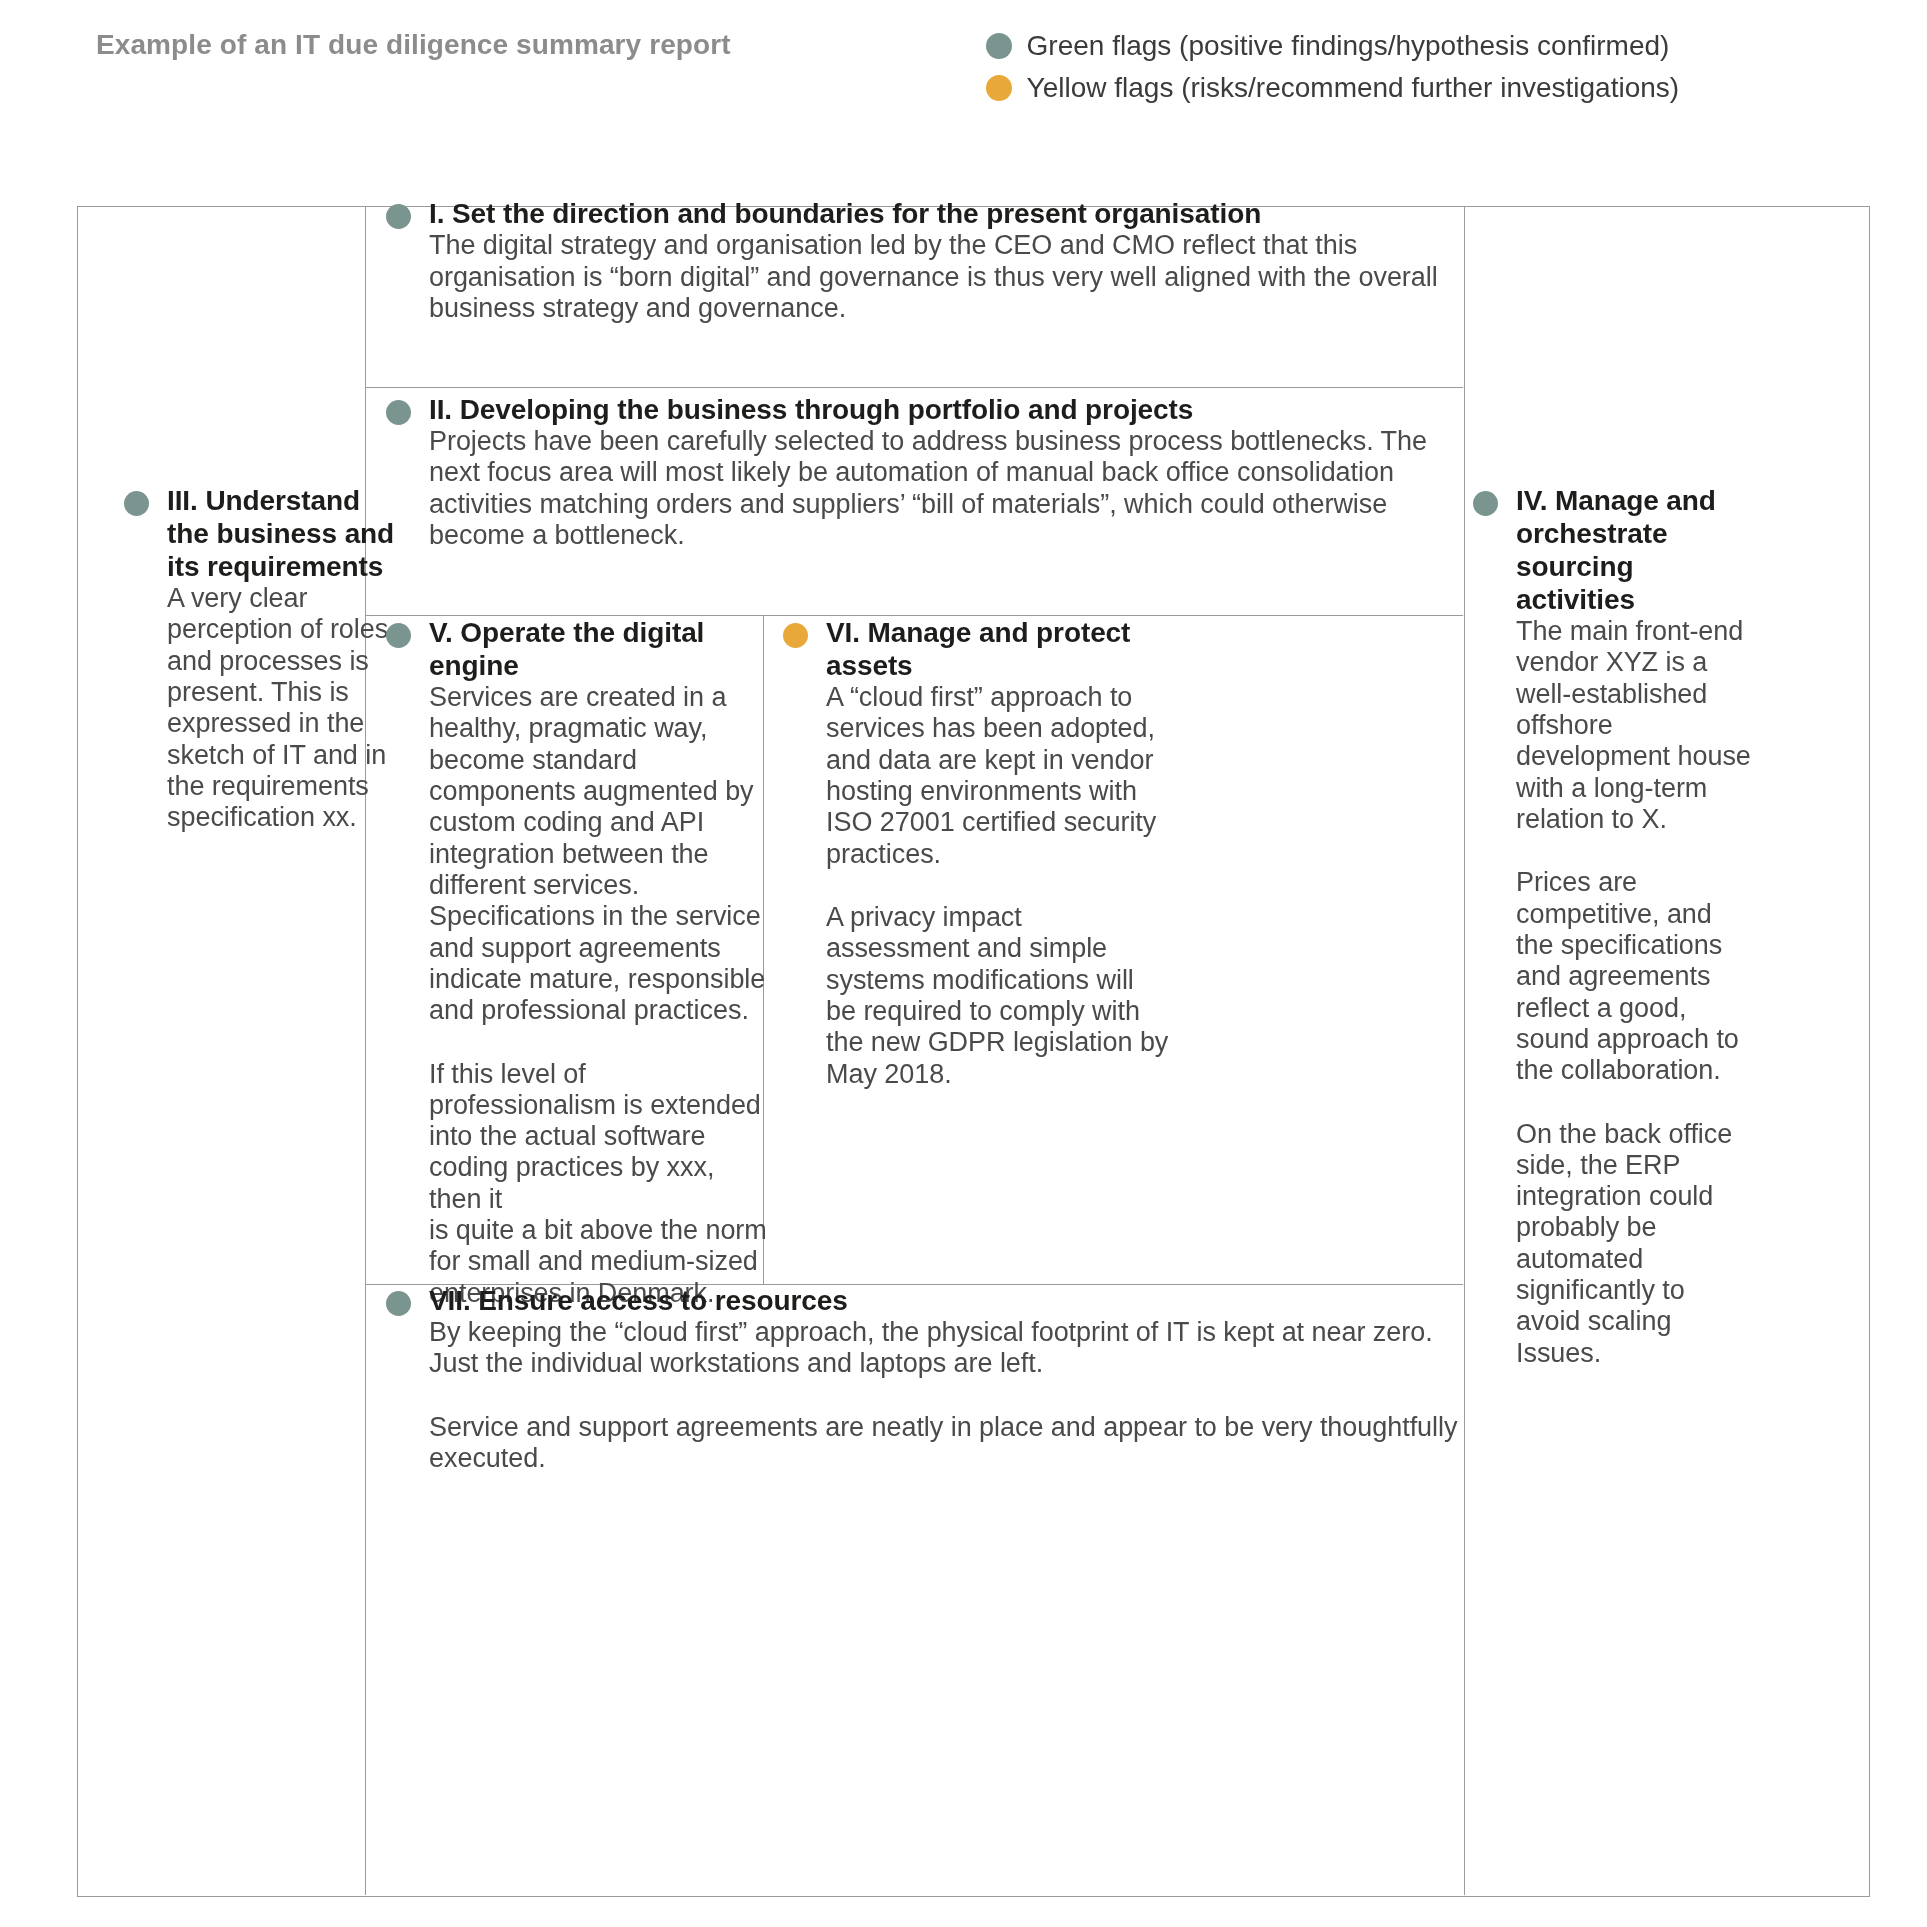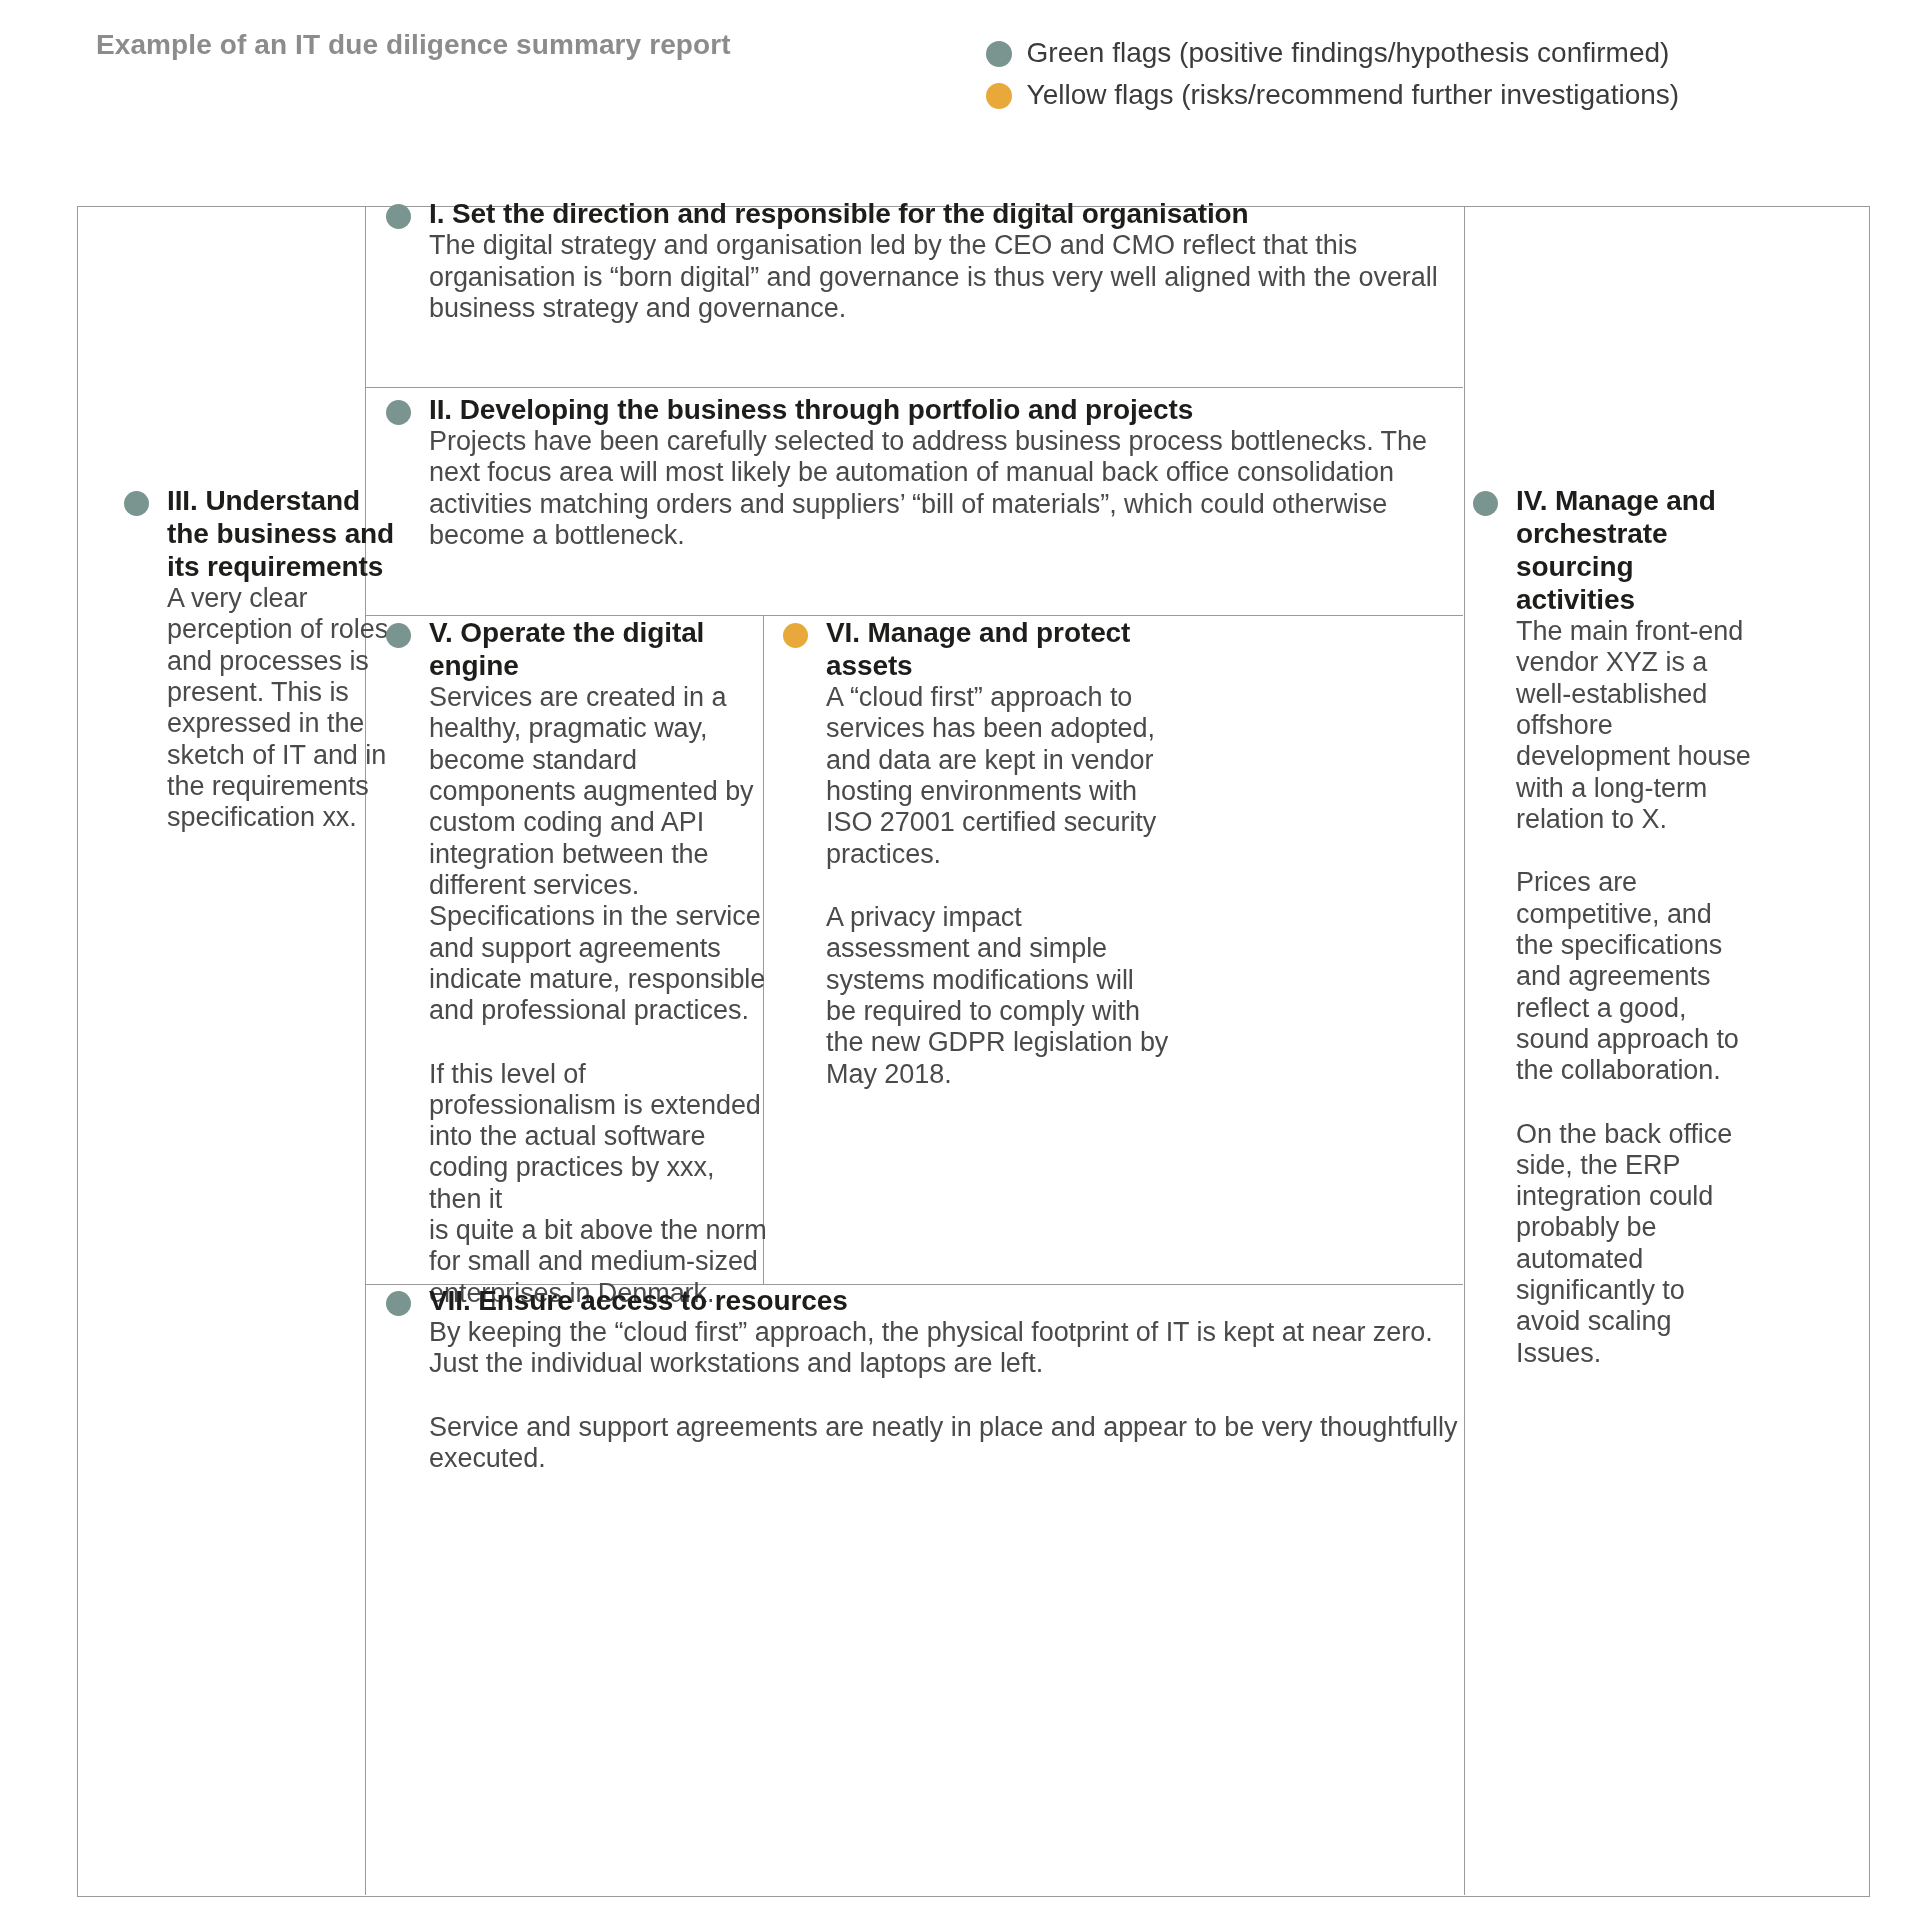--- a/index.html
+++ b/index.html
@@ -38,21 +38,21 @@
     letter-spacing: 0.1px;
     white-space: nowrap;
   }
   .legend {
     position: absolute;
     left: 970px;
     top: 25px;
   }
   .legend-row {
     display: flex;
-    align-items: flex-end;
+    align-items: center;
     height: 42px;
   }
   .legend-dot {
     width: 26px;
     height: 26px;
     border-radius: 50%;
     flex: 0 0 auto;
     margin-right: 14.6px;
   }
   .legend-label {
@@ -154,21 +154,21 @@
     <div class="vrule" style="left:1386px; top:0; height:1688px;"></div>
     <div class="vrule" style="left:685px; top:408px; height:670px;"></div>
 
     <div class="hrule" style="left:287px; top:180px;  width:1098px;"></div>
     <div class="hrule" style="left:287px; top:408px;  width:1098px;"></div>
     <div class="hrule" style="left:287px; top:1077px; width:1098px;"></div>
 
     <div class="cell" id="cell-i">
       <div class="cell-inner">
         <span class="bullet" style="background:#7a9590"></span>
-        <div class="sec-title">I. Set the direction and responsible for the digital organisation</div>
+        <div class="sec-title">I. Set the direction and boundaries for the present organisation</div>
         <div class="sec-body">The digital strategy and organisation led by the CEO and CMO reflect that this organisation is “born digital” and governance is thus very well aligned with the overall business strategy and governance.</div>
       </div>
     </div>
 
     <div class="cell" id="cell-ii">
       <div class="cell-inner">
         <span class="bullet" style="background:#7a9590"></span>
         <div class="sec-title">II. Developing the business through portfolio and projects</div>
         <div class="sec-body">Projects have been carefully selected to address business process bottlenecks. The next focus area will most likely be automation of manual back office consolidation activities matching orders and suppliers’ “bill of materials”, which could otherwise become a bottleneck.</div>
       </div>

